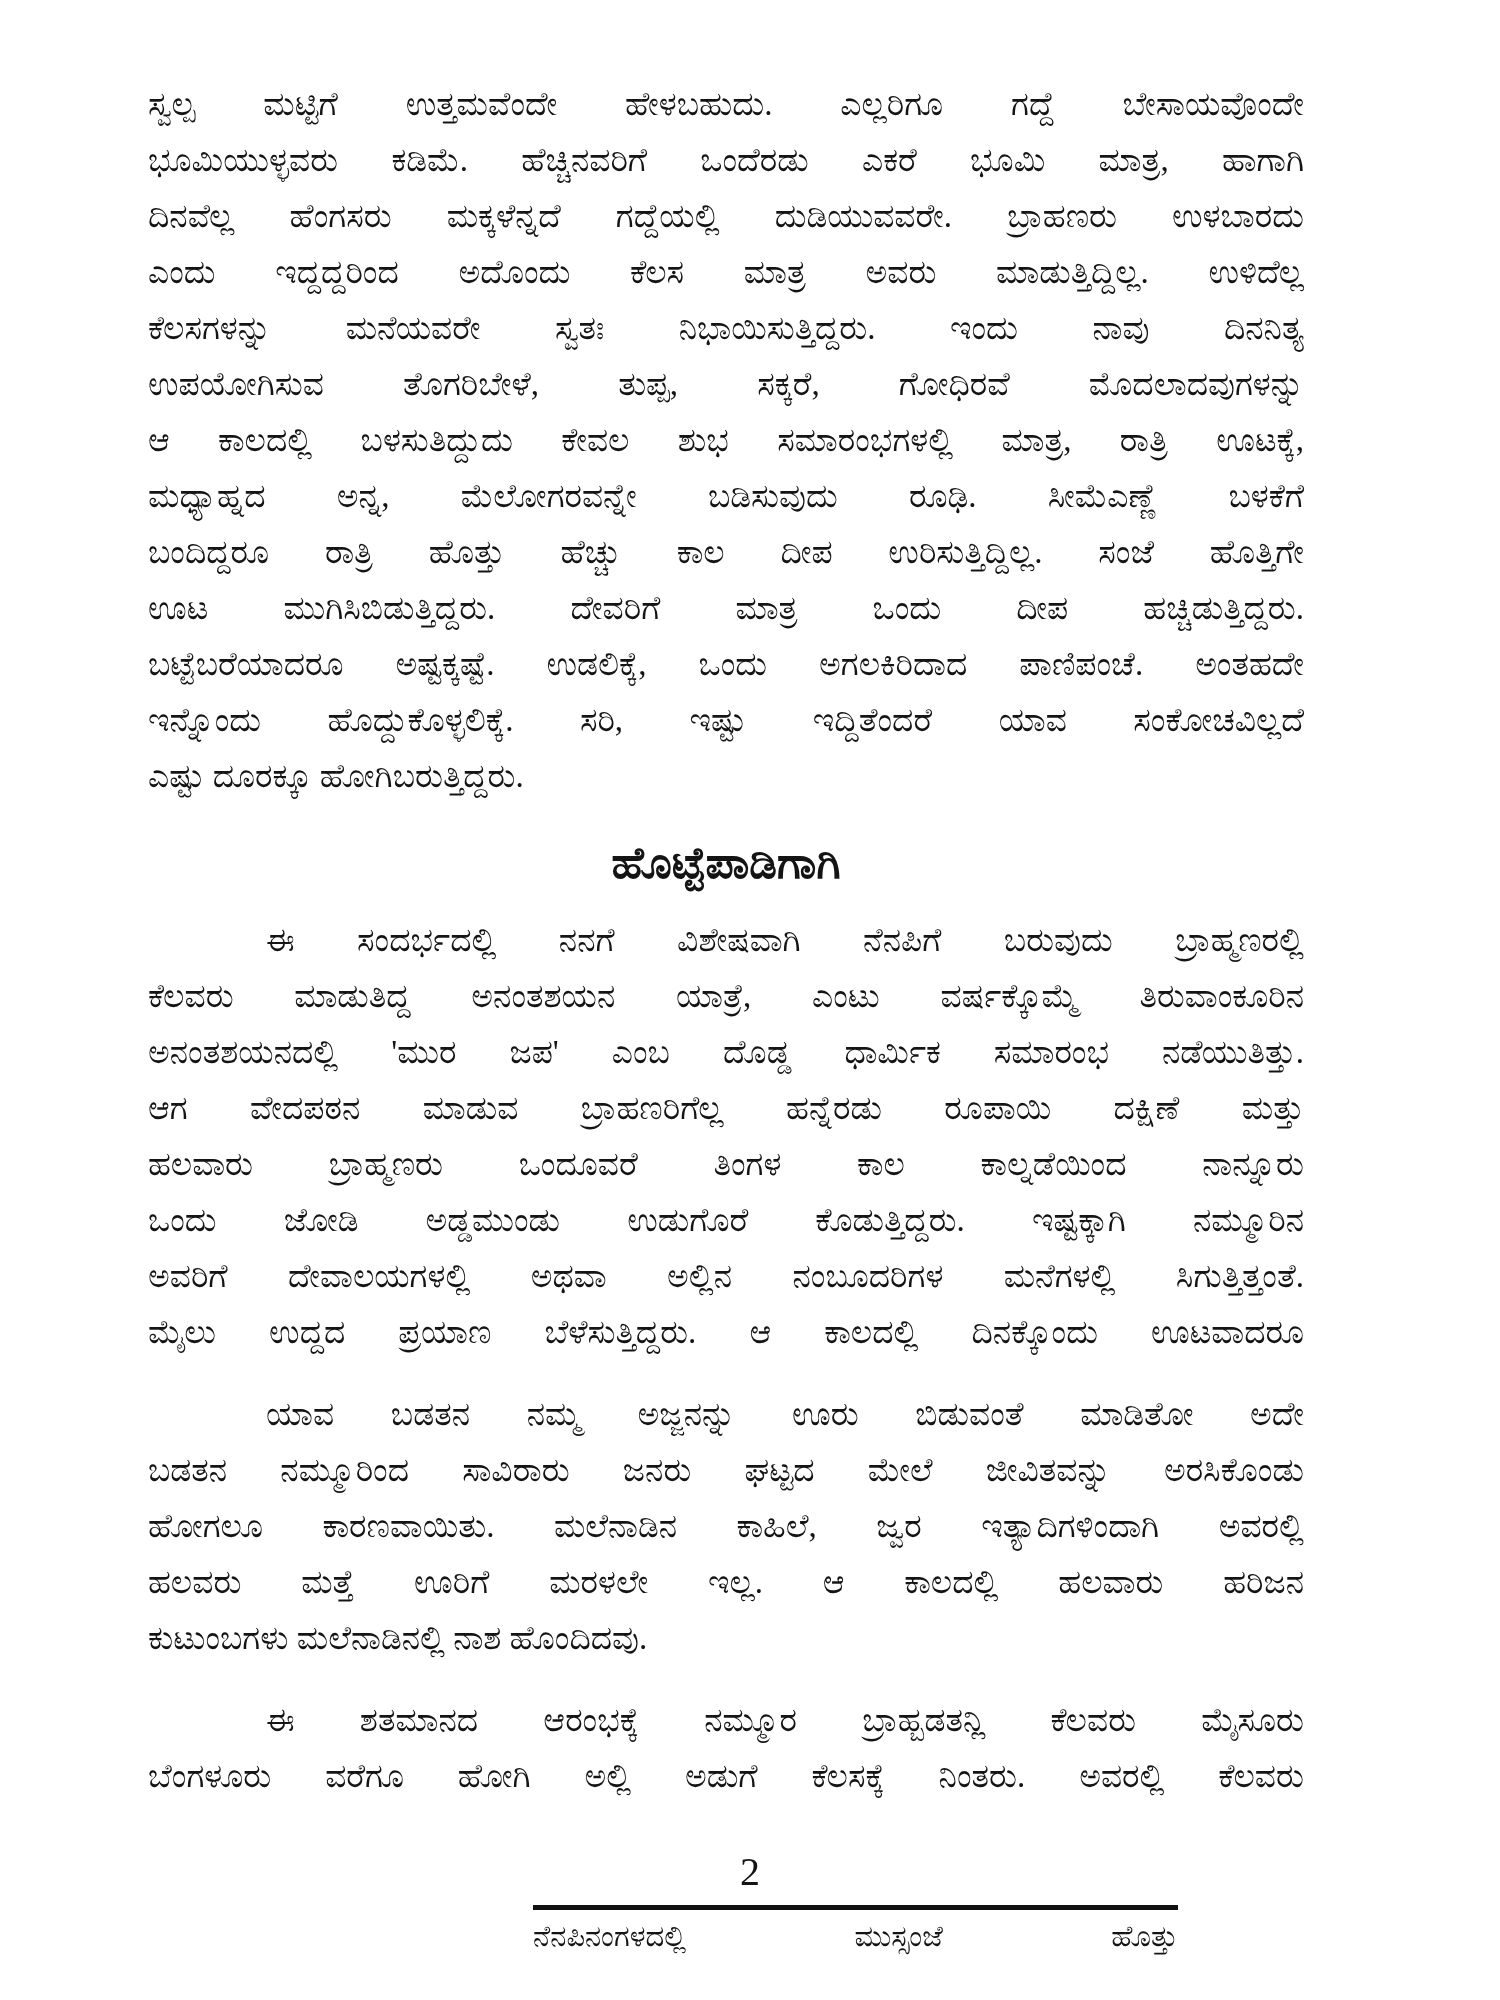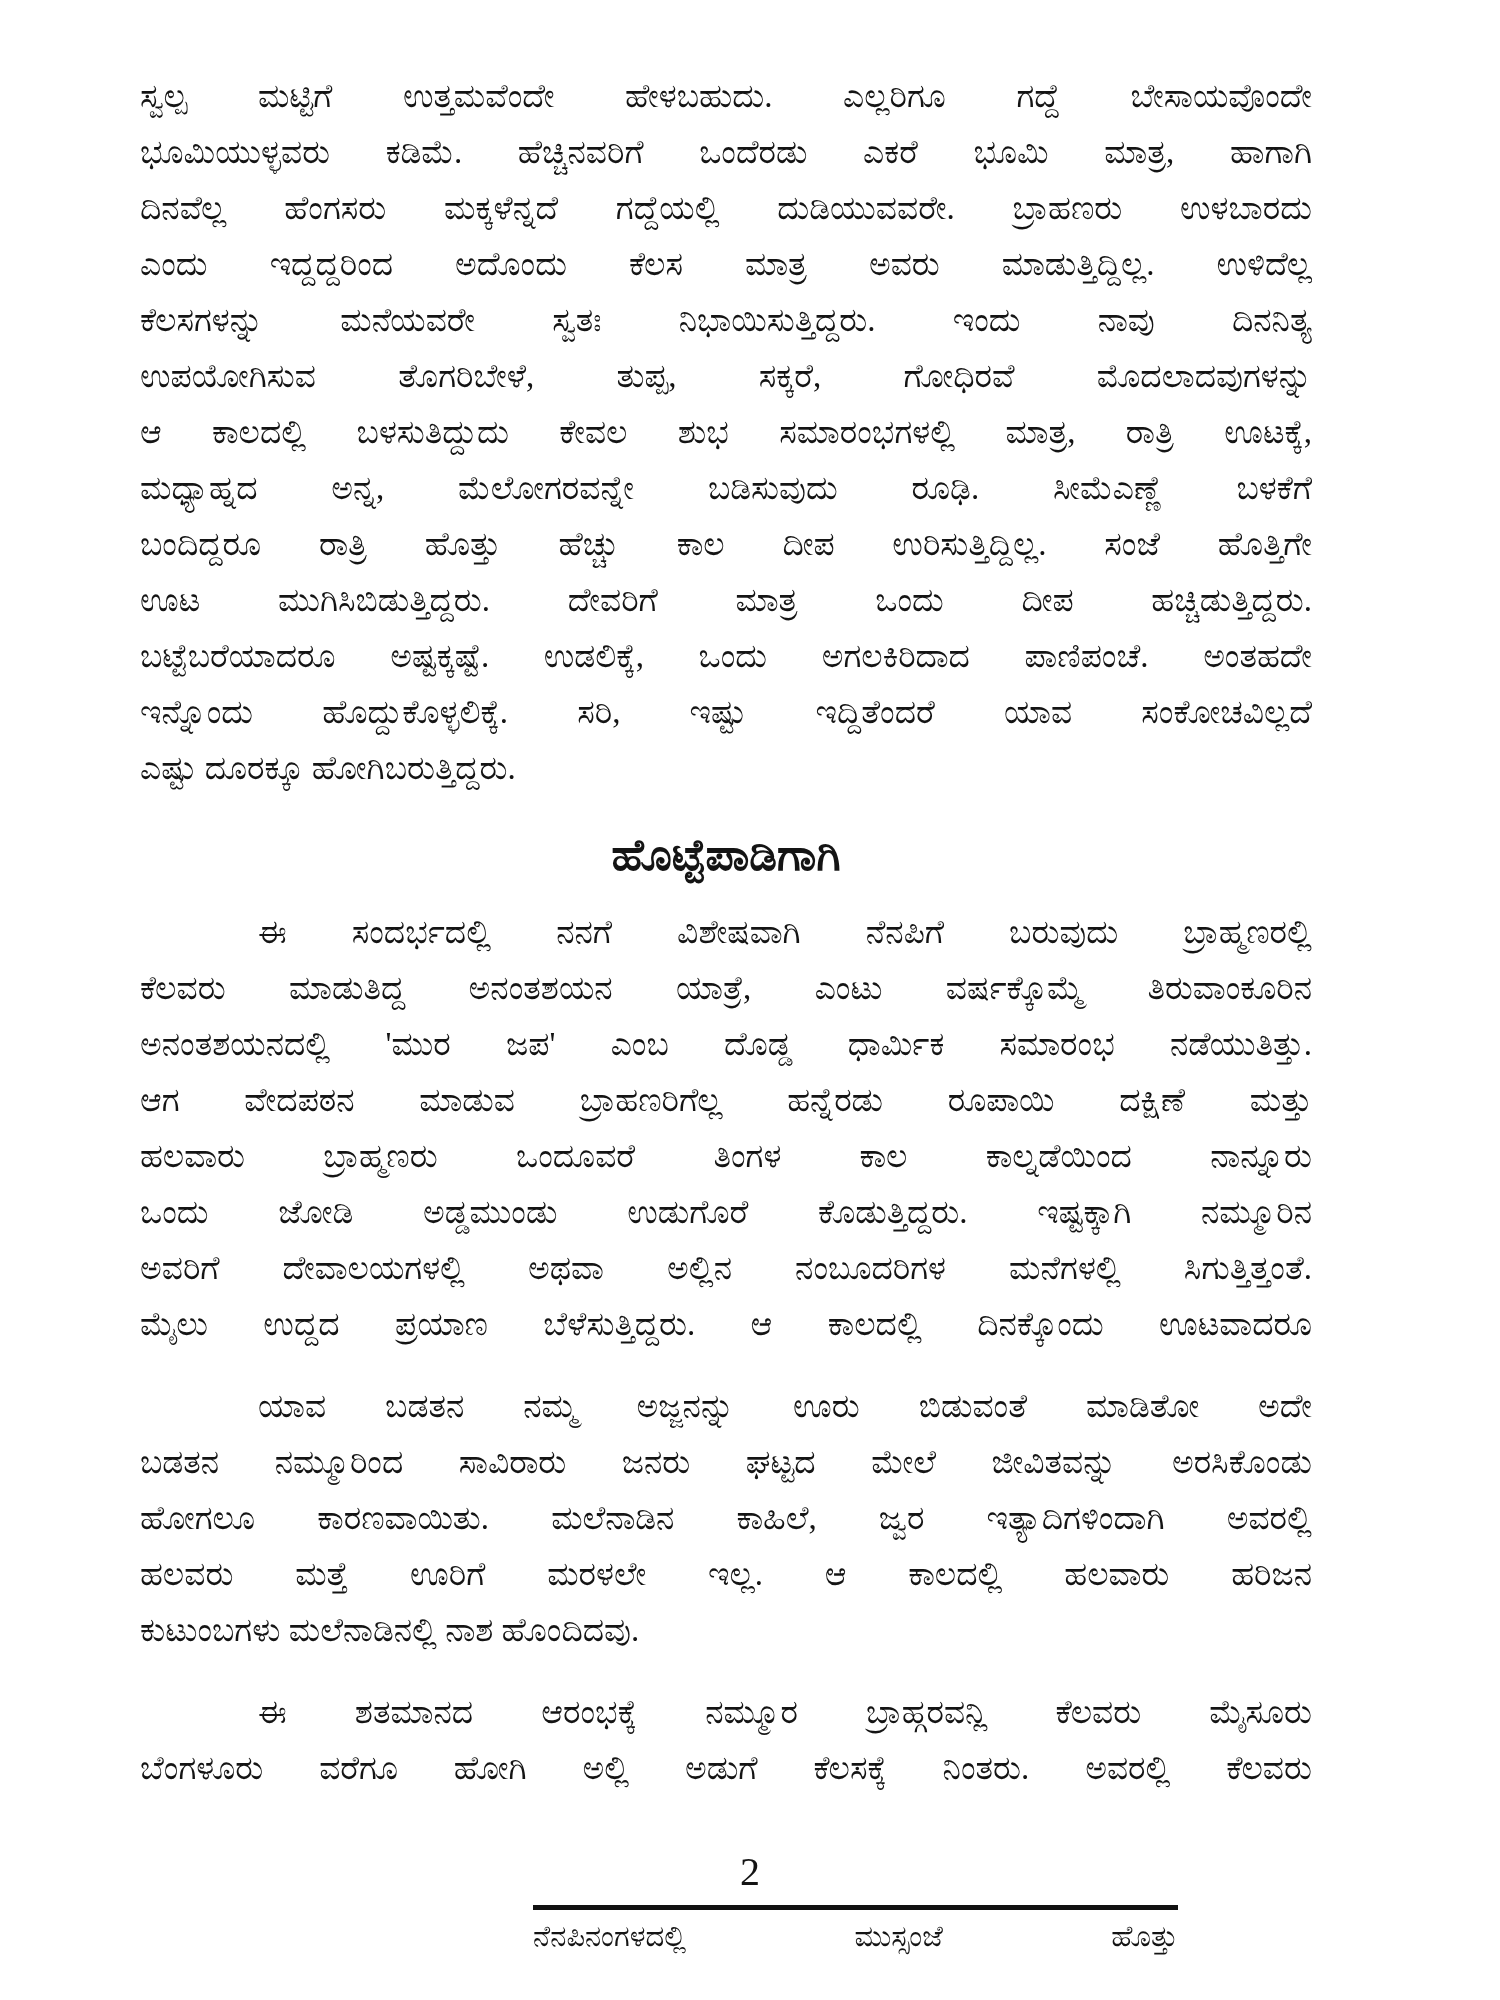--- a/index.html
+++ b/index.html
@@ -17,21 +17,21 @@
     font-family: "Liberation Serif", "DejaVu Serif", serif;
     color: #141414;
   }
   .text-body {
     position: absolute;
     left: 136px;
     top: 64px;
     width: 1180px;
   }
   .para {
-    margin: 4px;
+    margin: 12px;
   }
   .para + .para {
     margin-top: 26px;
   }
   .line {
     font-size: 33px;
     line-height: 56px;
     height: 56px;
     text-align: justify;
     text-align-last: justify;
@@ -113,21 +113,21 @@
         <div class="line">ಮೈಲು ಉದ್ದದ ಪ್ರಯಾಣ ಬೆಳೆಸುತ್ತಿದ್ದರು. ಆ ಕಾಲದಲ್ಲಿ ದಿನಕ್ಕೊಂದು ಊಟವಾದರೂ</div>
       </div>
       <div class="para">
         <div class="line indent">ಯಾವ ಬಡತನ ನಮ್ಮ ಅಜ್ಜನನ್ನು ಊರು ಬಿಡುವಂತೆ ಮಾಡಿತೋ ಅದೇ</div>
         <div class="line">ಬಡತನ ನಮ್ಮೂರಿಂದ ಸಾವಿರಾರು ಜನರು ಘಟ್ಟದ ಮೇಲೆ ಜೀವಿತವನ್ನು ಅರಸಿಕೊಂಡು</div>
         <div class="line">ಹೋಗಲೂ ಕಾರಣವಾಯಿತು. ಮಲೆನಾಡಿನ ಕಾಹಿಲೆ, ಜ್ವರ ಇತ್ಯಾದಿಗಳಿಂದಾಗಿ ಅವರಲ್ಲಿ</div>
         <div class="line">ಹಲವರು ಮತ್ತೆ ಊರಿಗೆ ಮರಳಲೇ ಇಲ್ಲ. ಆ ಕಾಲದಲ್ಲಿ ಹಲವಾರು ಹರಿಜನ</div>
         <div class="line short">ಕುಟುಂಬಗಳು ಮಲೆನಾಡಿನಲ್ಲಿ ನಾಶ ಹೊಂದಿದವು.</div>
       </div>
       <div class="para">
-        <div class="line indent">ಈ ಶತಮಾನದ ಆರಂಭಕ್ಕೆ ನಮ್ಮೂರ ಬ್ರಾಹ್ಗರವನ್ಲಿ ಕೆಲವರು ಮೈಸೂರು</div>
+        <div class="line indent">ಈ ಶತಮಾನದ ಆರಂಭಕ್ಕೆ ನಮ್ಮೂರ ಬ್ರಾಹ್ಬಡತನ್ಲಿ ಕೆಲವರು ಮೈಸೂರು</div>
         <div class="line">ಬೆಂಗಳೂರು ವರೆಗೂ ಹೋಗಿ ಅಲ್ಲಿ ಅಡುಗೆ ಕೆಲಸಕ್ಕೆ ನಿಂತರು. ಅವರಲ್ಲಿ ಕೆಲವರು</div>
       </div>
     </div>
   <div class="pagenum">2</div>
   <div class="footer">
     <div class="footer-rule"></div>
     <div class="footer-title">ನೆನಪಿನಂಗಳದಲ್ಲಿ ಮುಸ್ಸಂಜೆ ಹೊತ್ತು</div>
   </div>
 </div>
 

